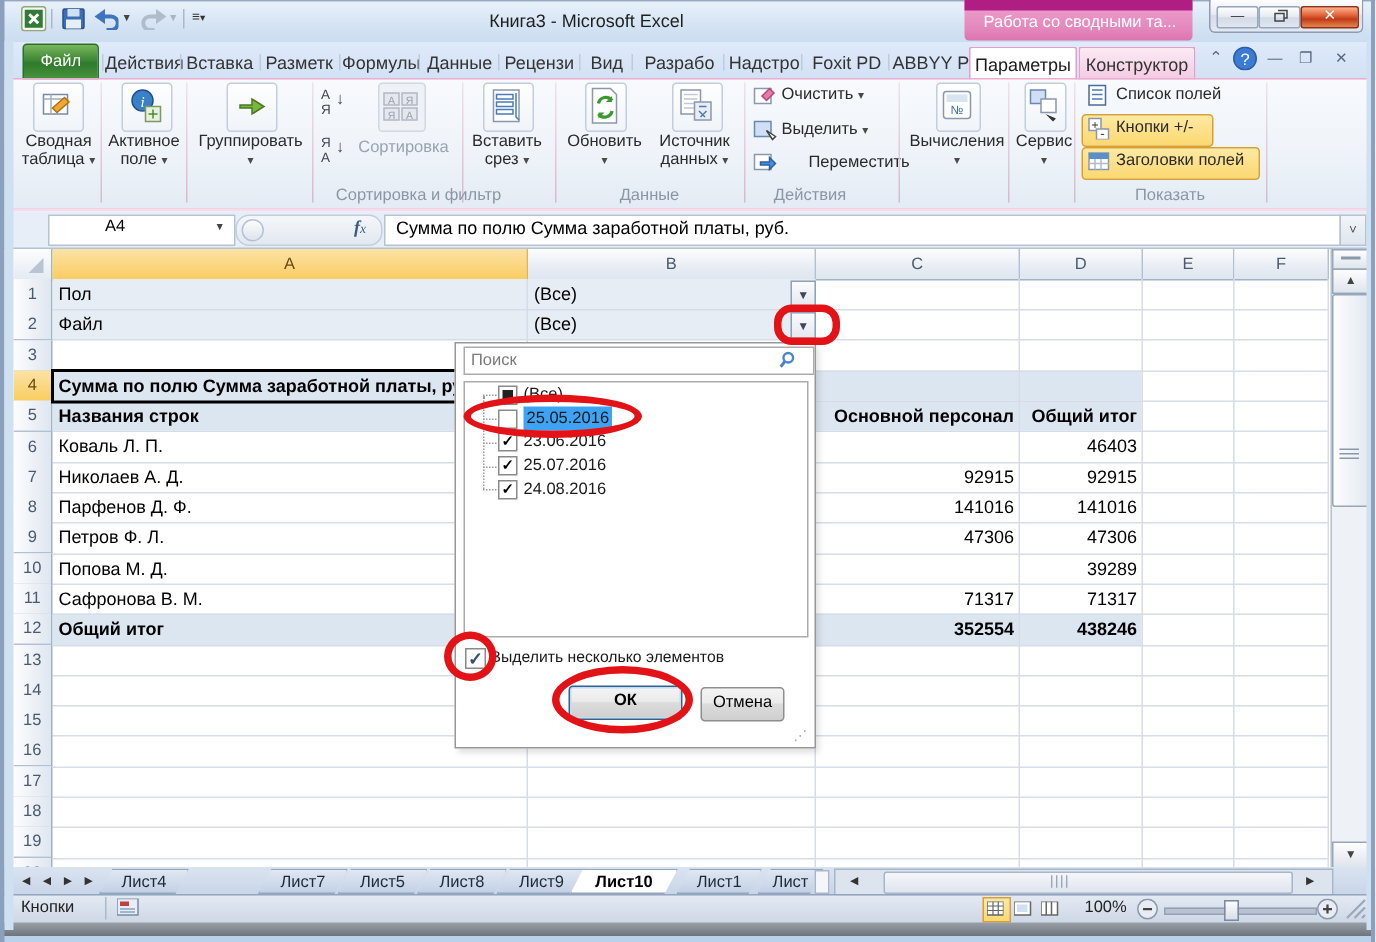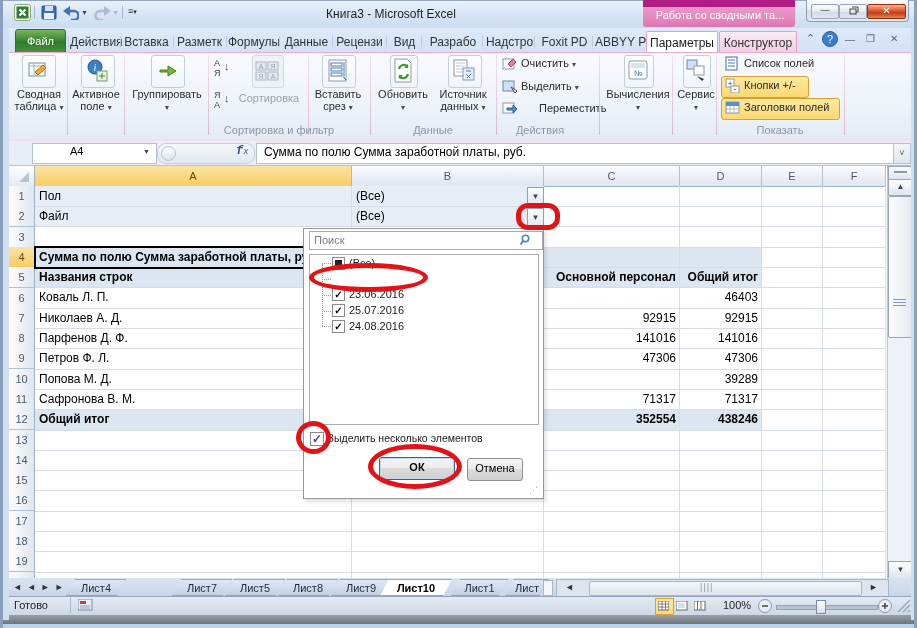--- a/index.html
+++ b/index.html
@@ -320,21 +320,21 @@
 <div class="abs smlbl" style="left:744px;top:101px;">Заголовки полей</div>
 <div class="abs grplabel" style="left:716px;width:128px;">Показать</div>
 <div class="grpsep abs" style="left:844px;top:55px;"></div>
 
 <div class="abs" id="fbar"></div>
 <div class="abs" id="namebox"></div>
 <div class="abs" style="left:70px;top:145px;font-size:11px;color:#000;">A4</div>
 <div class="abs" style="left:143px;top:148px;font-size:7px;color:#444;">▼</div>
 <div class="abs" id="fxpill"></div>
     <div class="abs" style="left:161px;top:146px;width:13px;height:13px;border-radius:50%;background:linear-gradient(#fdfdfd,#dde4ec);border:1px solid #b6c2d2;"></div>
-<div class="abs" style="left:236px;top:144px;font-size:12px;font-style:italic;font-family:Liberation Mono, monospace;color:#3a5a7a;"><b>f</b><span style="font-size:9px;">x</span></div>
+<div class="abs" style="left:236px;top:144px;font-size:12px;font-style:italic;font-family:Liberation Serif, serif;color:#3a5a7a;"><b>f</b><span style="font-size:9px;">x</span></div>
 <div class="abs" id="fxfield"></div>
 <div class="abs" style="left:264px;top:145px;font-size:12px;color:#000;">Сумма по полю Сумма заработной платы, руб.</div>
 <div class="abs" id="fchev">˅</div>
 
 <div class="abs" id="sheet">
 
   <div class="abs" style="left:0;top:0;width:25px;height:20px;background:linear-gradient(#fdfdfe,#e4ebf3);border-right:1px solid #9eb2c8;border-bottom:1px solid #9eb2c8;">
         <svg width="25" height="20">
           <path d="M20 16 L20 6 L10 16 Z" fill="#b8c4d2"></path>
         </svg>
@@ -455,20 +455,24 @@
         <div style="position:absolute;left:12px;top:24px;width:9px;height:1px;border-top:1px dotted #9a9a9a;"></div>
         <div style="position:absolute;left:12px;top:40px;width:9px;height:1px;border-top:1px dotted #9a9a9a;"></div>
         <div style="position:absolute;left:12px;top:56px;width:9px;height:1px;border-top:1px dotted #9a9a9a;"></div>
         <div style="position:absolute;left:12px;top:71px;width:9px;height:1px;border-top:1px dotted #9a9a9a;"></div>
     <div class="pitem" style="top:0px;">
           <span class="cb">
             <span style="position:absolute;left:2px;top:2px;width:7px;height:7px;background:#222;"></span>
           </span>
           <span class="cbl">(Все)</span>
         </div>
+    <div class="pitem" style="top:16px;">
+          <span class="cb"></span>
+          <span class="cbl psel" style="padding:0 2px;">25.05.2016</span>
+        </div>
     <div class="pitem" style="top:31px;">
           <span class="cb">✓</span>
           <span class="cbl">23.06.2016</span>
         </div>
     <div class="pitem" style="top:47px;">
           <span class="cb">✓</span>
           <span class="cbl">25.07.2016</span>
         </div>
     <div class="pitem" style="top:63px;">
           <span class="cb">✓</span>
@@ -501,21 +505,21 @@
 <div class="stab abs" style="left:451px;width:57px;">Лист1</div>
 <div class="stab abs" style="left:505px;width:44px;">Лист</div>
 <div class="abs" style="left:543px;top:580px;width:8px;height:14px;background:#f4f6f9;border:1px solid #a8b6ca;"></div>
     <div class="abs" style="left:556px;top:579px;width:331px;height:16px;background:#dde4ee;border:1px solid #a8b6ca;"></div>
 <div class="abs" style="left:565px;top:582px;font-size:9px;color:#333;">◄</div>
 <div class="abs" style="left:589px;top:581px;width:271px;height:13px;background:linear-gradient(#f4f6f9,#dfe5ee);border:1px solid #a8b6ca;border-radius:2px;"></div>
 <div class="abs" style="left:700px;top:582px;font-size:9px;color:#8a96a8;letter-spacing:1px;">||||</div>
 <div class="abs" style="left:869px;top:582px;font-size:9px;color:#333;">►</div>
 
 <div class="abs" id="status"></div>
-<div class="abs" style="left:14px;top:599px;font-size:11px;color:#222;">Готово</div>
+<div class="abs" style="left:14px;top:599px;font-size:11px;color:#222;">Кнопки</div>
 <div class="abs" style="left:70px;top:598px;width:1px;height:15px;background:#aab8cc;"></div>
 <div class="abs" style="left:78px;top:599px;">
       <svg width="16" height="12">
         <rect x="0" y="0" width="14" height="11" fill="#e8eef6" stroke="#7a8aa0"></rect>
         <rect x="2" y="2" width="6" height="3" fill="#c04040"></rect>
         <path d="M2 7h10 M2 9h10" stroke="#8aa0c0"></path>
       </svg>
     </div>
 <div class="abs" style="left:655px;top:598px;width:17px;height:15px;background:linear-gradient(#fde9a2,#fbd871);border:1px solid #d9a02f;"></div>
 <div class="abs" style="left:658px;top:601px;">

